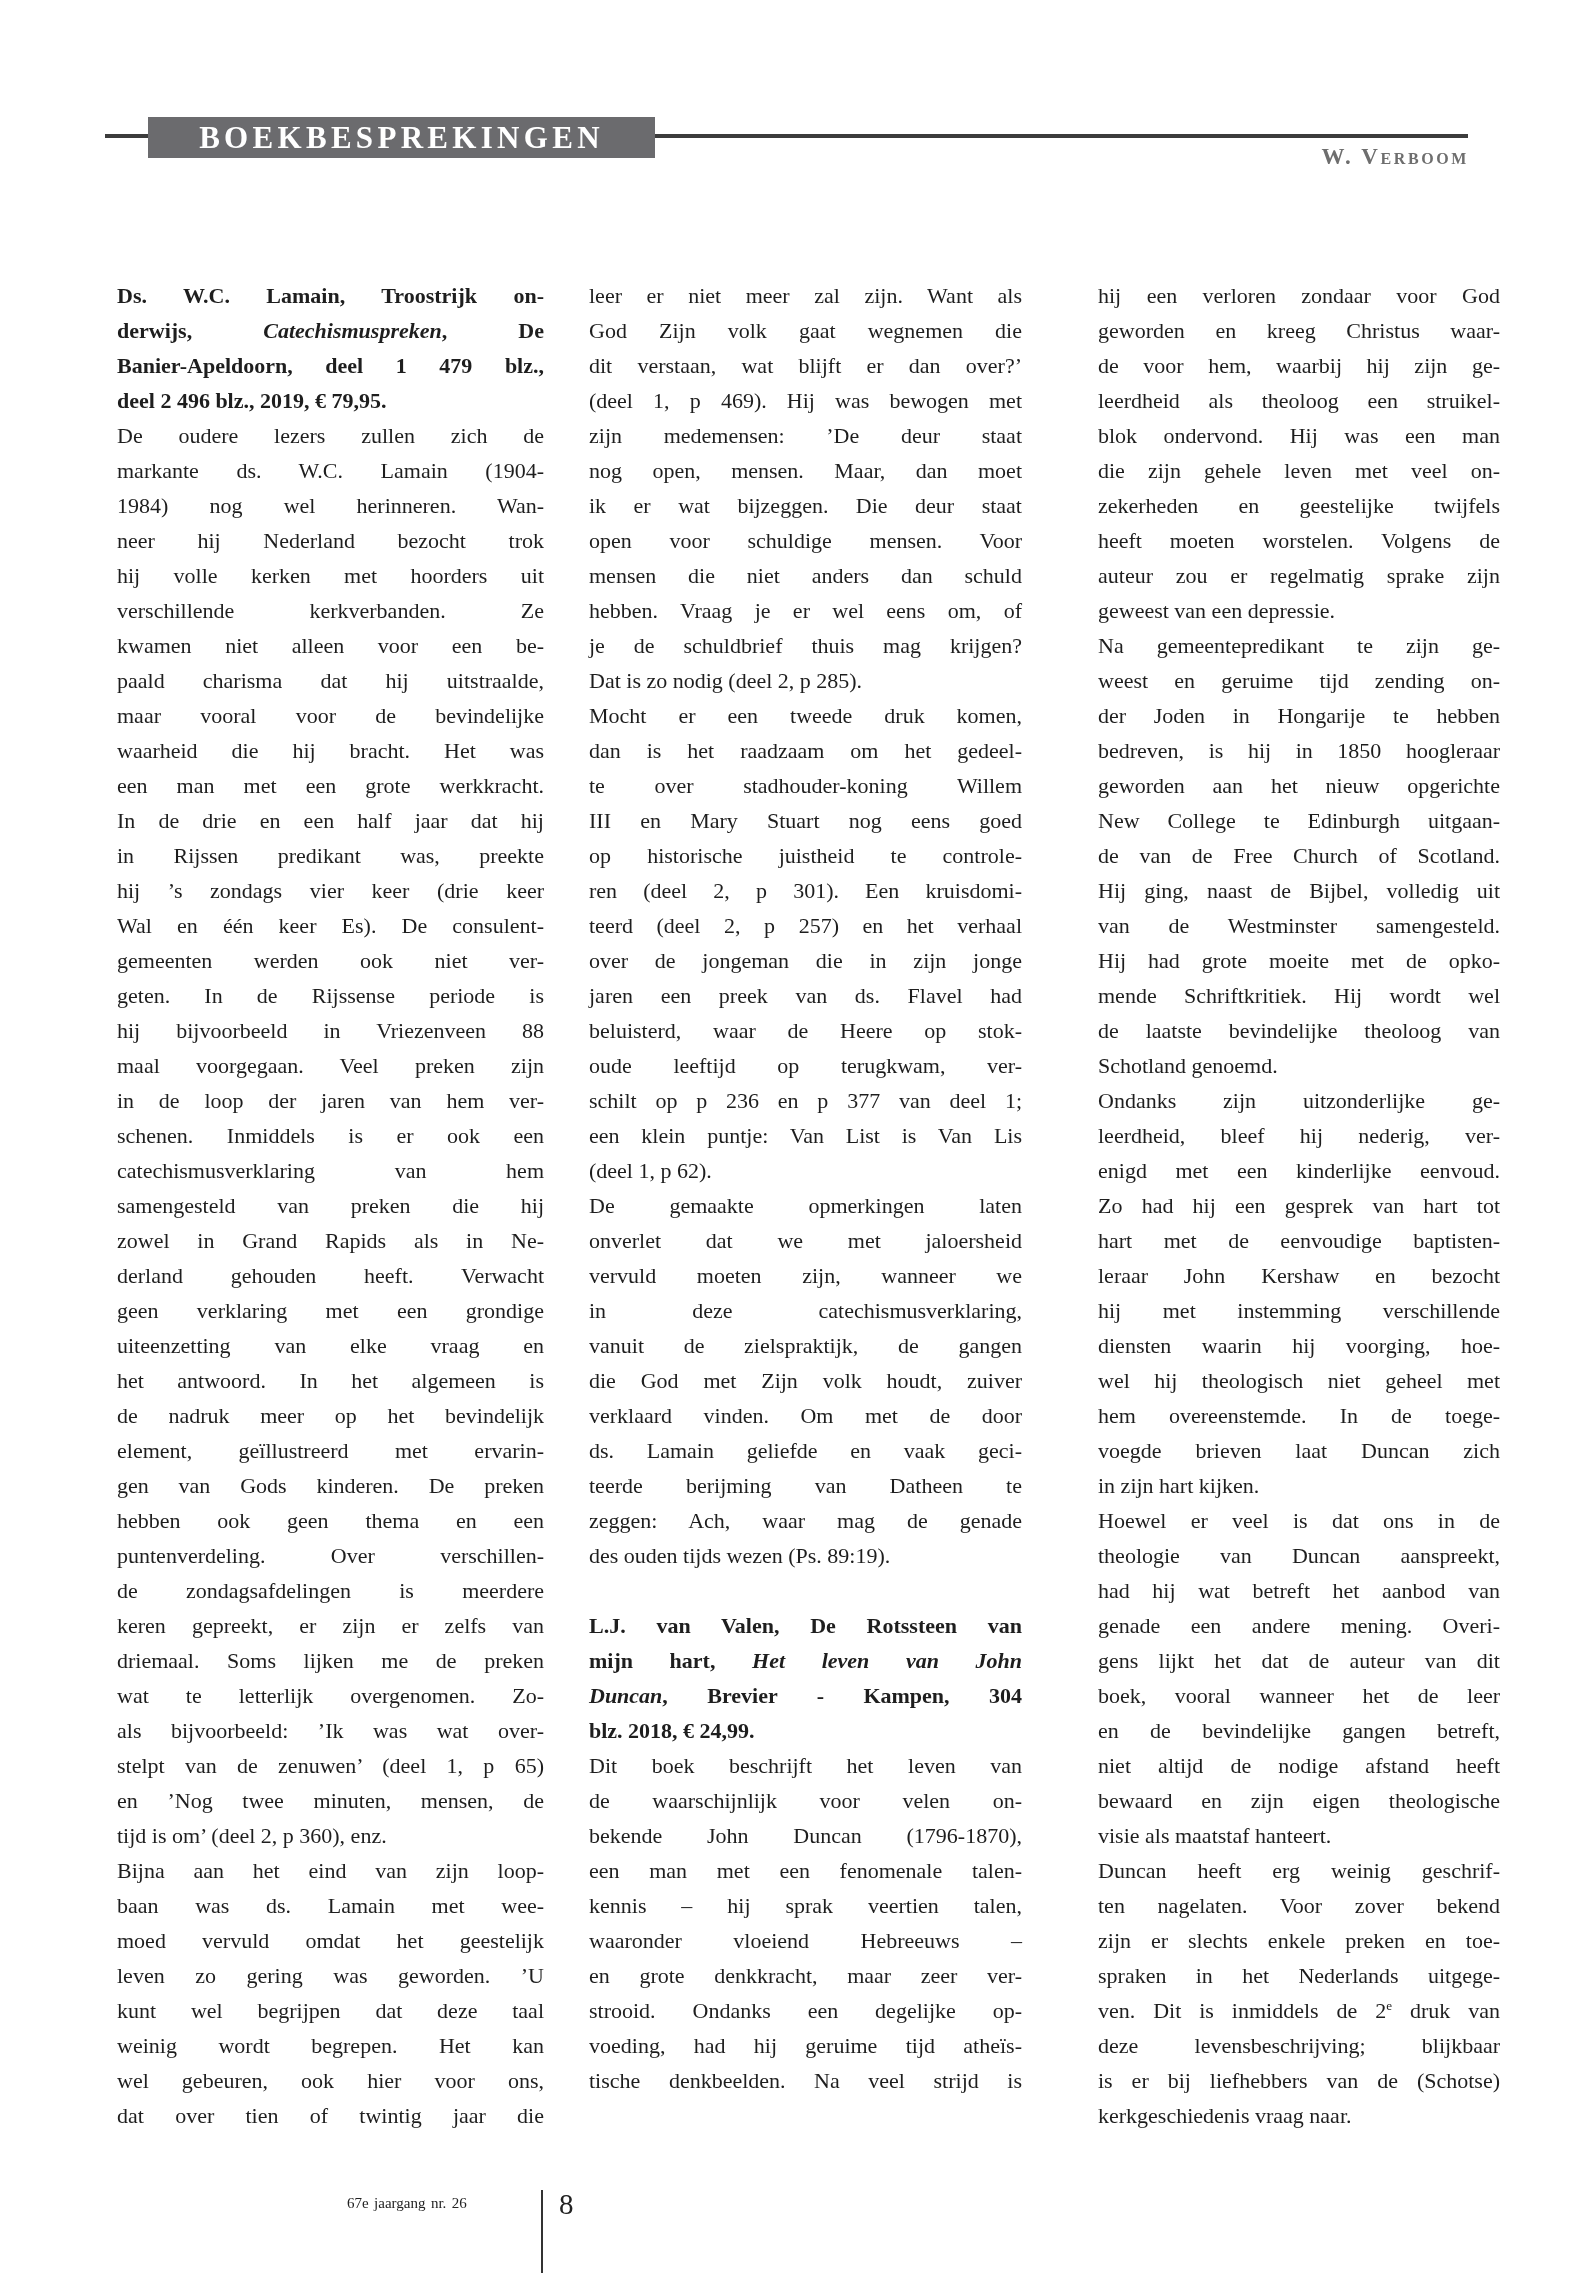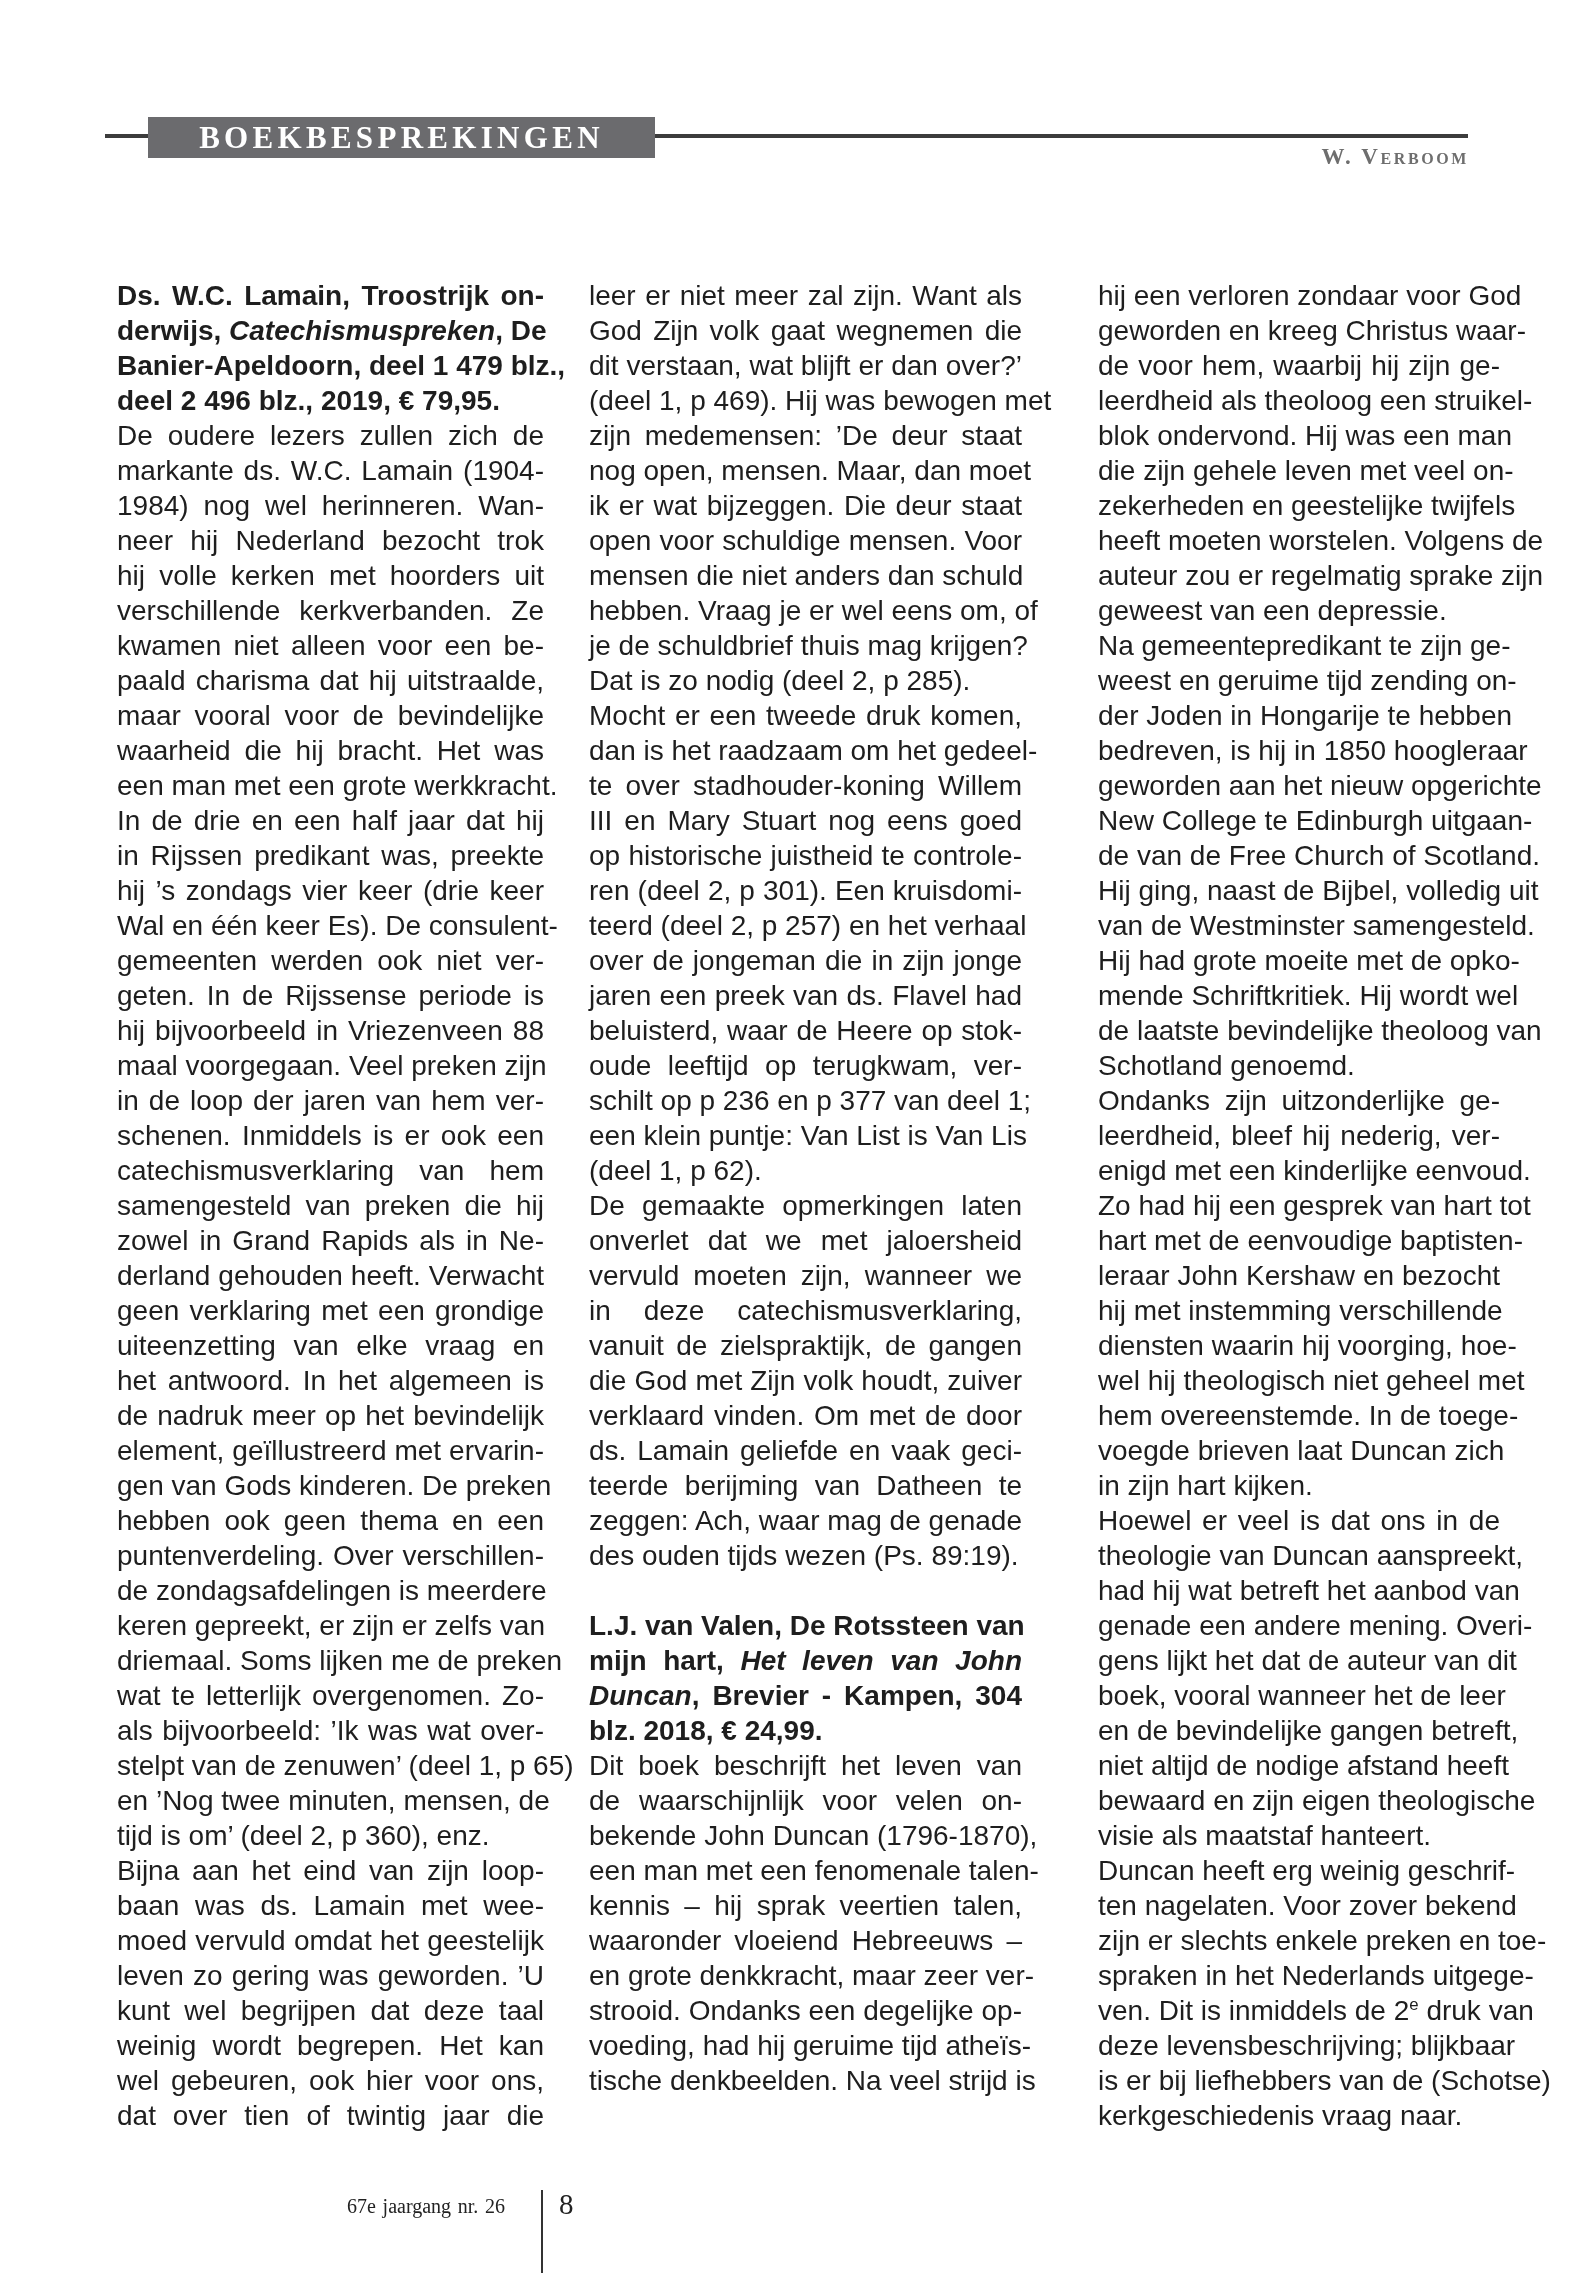--- a/index.html
+++ b/index.html
@@ -7,34 +7,34 @@
          font-family: "DejaVu Serif", "Liberation Serif", serif; color: #1e1e1e; }
 
   .head-rule { position: absolute; left: 105px; top: 134px; width: 1363px; height: 3.5px; background: #3c3c3c; }
   .head-box { position: absolute; left: 148px; top: 117px; width: 507px; height: 41px; background: #6b6b6e; }
   .head-title { position: absolute; left: 148px; top: 117px; width: 507px; height: 31px;
                 line-height: 41px; text-align: center; color: #ffffff;
                 font-family: "Liberation Serif", serif; font-size: 31px; letter-spacing: 4.3px; font-weight: bold; }
   .author { position: absolute; right: 123px; top: 144px; font-family: "Liberation Serif", serif;
             font-size: 23px; font-weight: bold; letter-spacing: 2.6px; color: #6e6e6e; font-variant: small-caps; text-align: center; }
 
-  .col { position: absolute; top: 278px; width: 427px; font-family: Liberation Sans, sans-serif;
-         font-size: 28px; line-height: 35px; text-align: justify; hyphens: manual; }
+  .col { position: absolute; top: 278px; width: 427px; font-family: Liberation Serif, serif;
+         font-size: 22px; line-height: 35px; text-align: justify; hyphens: manual; }
   .col-left { left: 117px; }
   .col-mid { left: 589px; width: 433px; }
   .col-right { left: 1066px; width: 402px; margin-left: 32px; }
 
   .line { display: block; text-align: justify; text-align-last: justify; white-space: nowrap; height: 35px; overflow: visible; }
   .line.last { text-align-last: left; }
   .bold { font-weight: bold; }
   .ital { font-style: italic; }
   .spacer { display: block; height: 35px; }
 
   .footer-text { position: absolute; left: 347px; top: 2195px; font-family: "Liberation Serif", serif;
-                 font-size: 20px; color: #222; word-spacing: 1.7px; }
+                 font-size: 15px; color: #222; word-spacing: 1.7px; }
   .footer-div { position: absolute; left: 541px; top: 2190px; width: 1.7px; height: 83px; background: #333; }
   .footer-page { position: absolute; left: 559px; top: 2188px; font-family: "Liberation Serif", serif;
                  font-size: 29px; color: #222; }
   sup { font-size: 60%; vertical-align: super; line-height: 0; }
 </style>
 </head>
 <body>
 
 <div class="head-rule"></div>
 <div class="head-box"></div>

